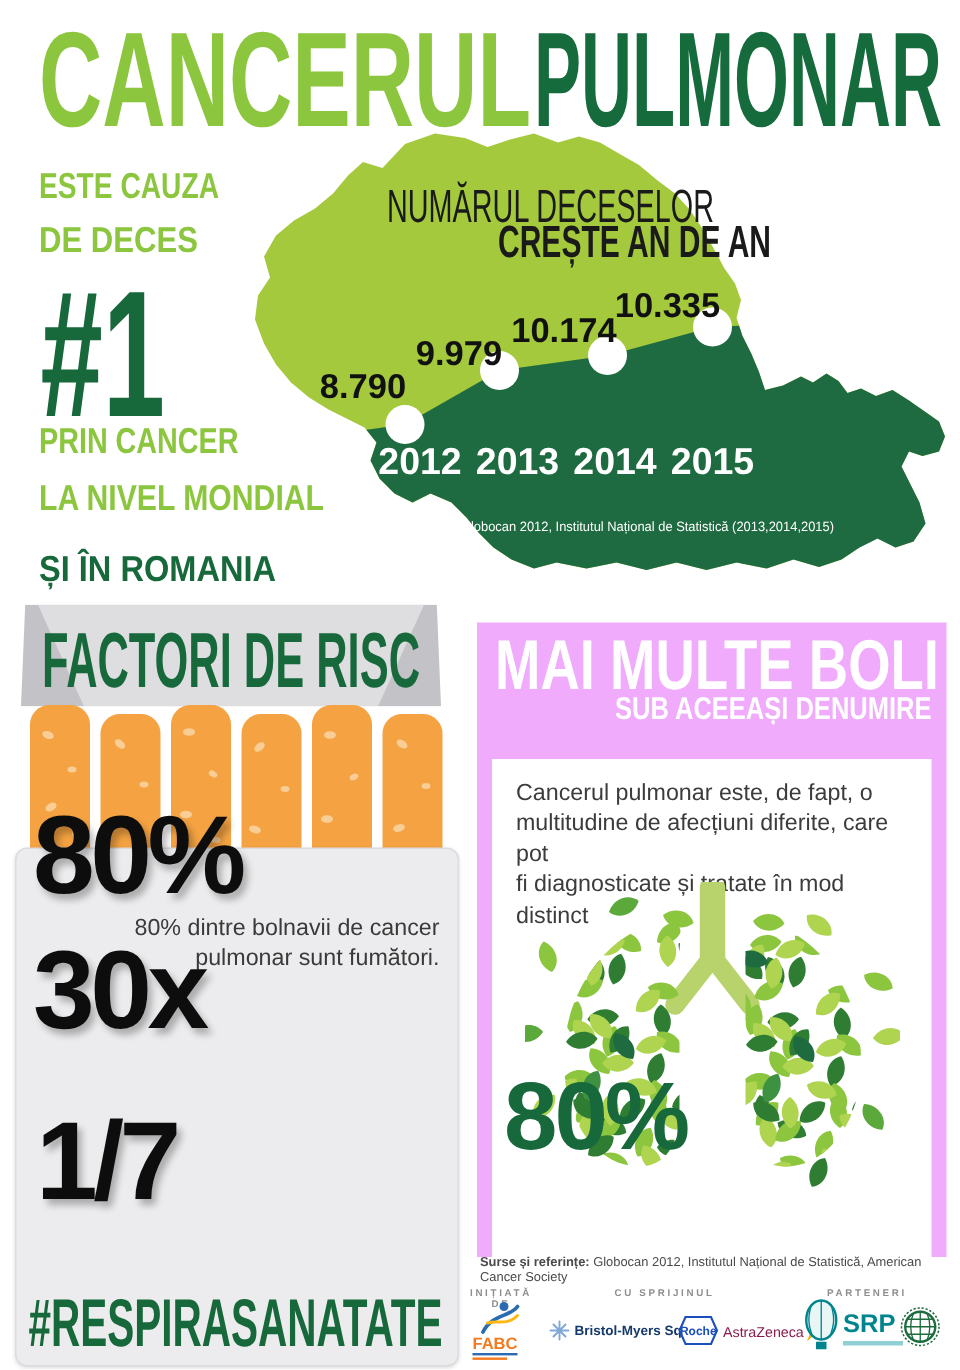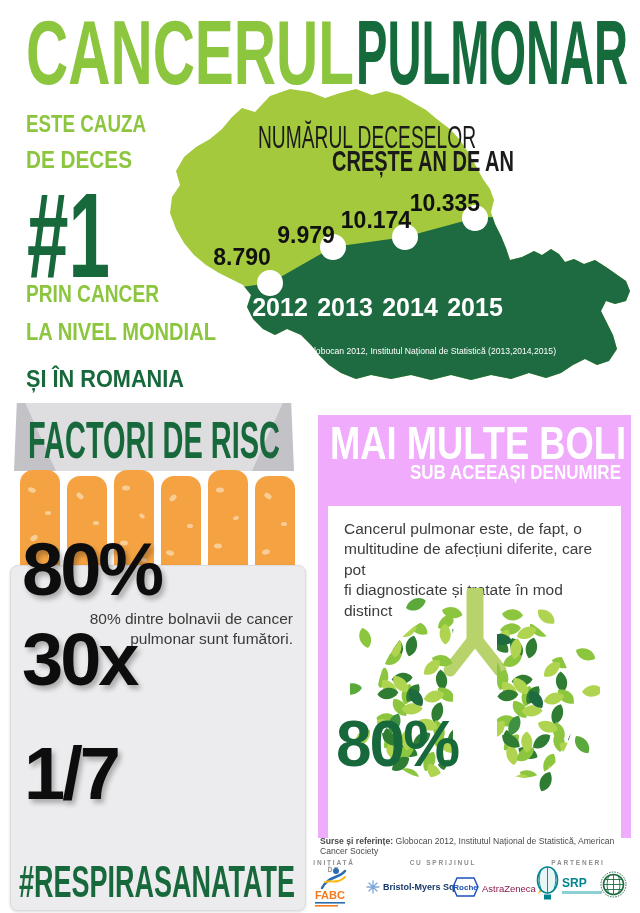--- a/index.html
+++ b/index.html
@@ -248,21 +248,21 @@
   </svg>
 </div>
 
 <div class="abs" style="left:536px;top:866px;display:flex;align-items:center;gap:3px;">
   <svg width="23" height="38" viewBox="0 0 23 38">
     <ellipse cx="11.5" cy="14" rx="10" ry="13" fill="#E8F6F6" stroke="#00858F" stroke-width="1.6"></ellipse>
     <path d="M11.5,1 V27 M5,3.5 C2.5,12 2.5,17 6,25.5 M18,3.5 C20.5,12 20.5,17 17,25.5" stroke="#00858F" stroke-width="0.9" fill="none"></path>
     <rect x="8" y="28.5" width="7" height="5" fill="#00858F"></rect>
   </svg>
   <div>
-    <div style="font-size:12px;font-weight:800;color:#00858F;">SRP</div>
+    <div style="font-size:17px;font-weight:800;color:#00858F;">SRP</div>
     <div style="width:40px;height:2.5px;background:#8FD0D4;margin-top:1px;"></div>
   </div>
 </div>
 
 <div class="abs" style="left:600px;top:871px;">
   <svg width="27" height="27" viewBox="0 0 27 27">
     <circle cx="13.5" cy="13.5" r="12.5" fill="#fff" stroke="#1E6B3F" stroke-width="1" stroke-dasharray="1.5,1.2"></circle>
     <circle cx="13.5" cy="13.5" r="10" fill="#fff" stroke="#1E6B3F" stroke-width="1.6"></circle>
     <g stroke="#1E6B3F" stroke-width="0.9" fill="none">
       <path d="M3.5,13.5 H23.5 M5,8.5 H22 M5,18.5 H22"></path>

